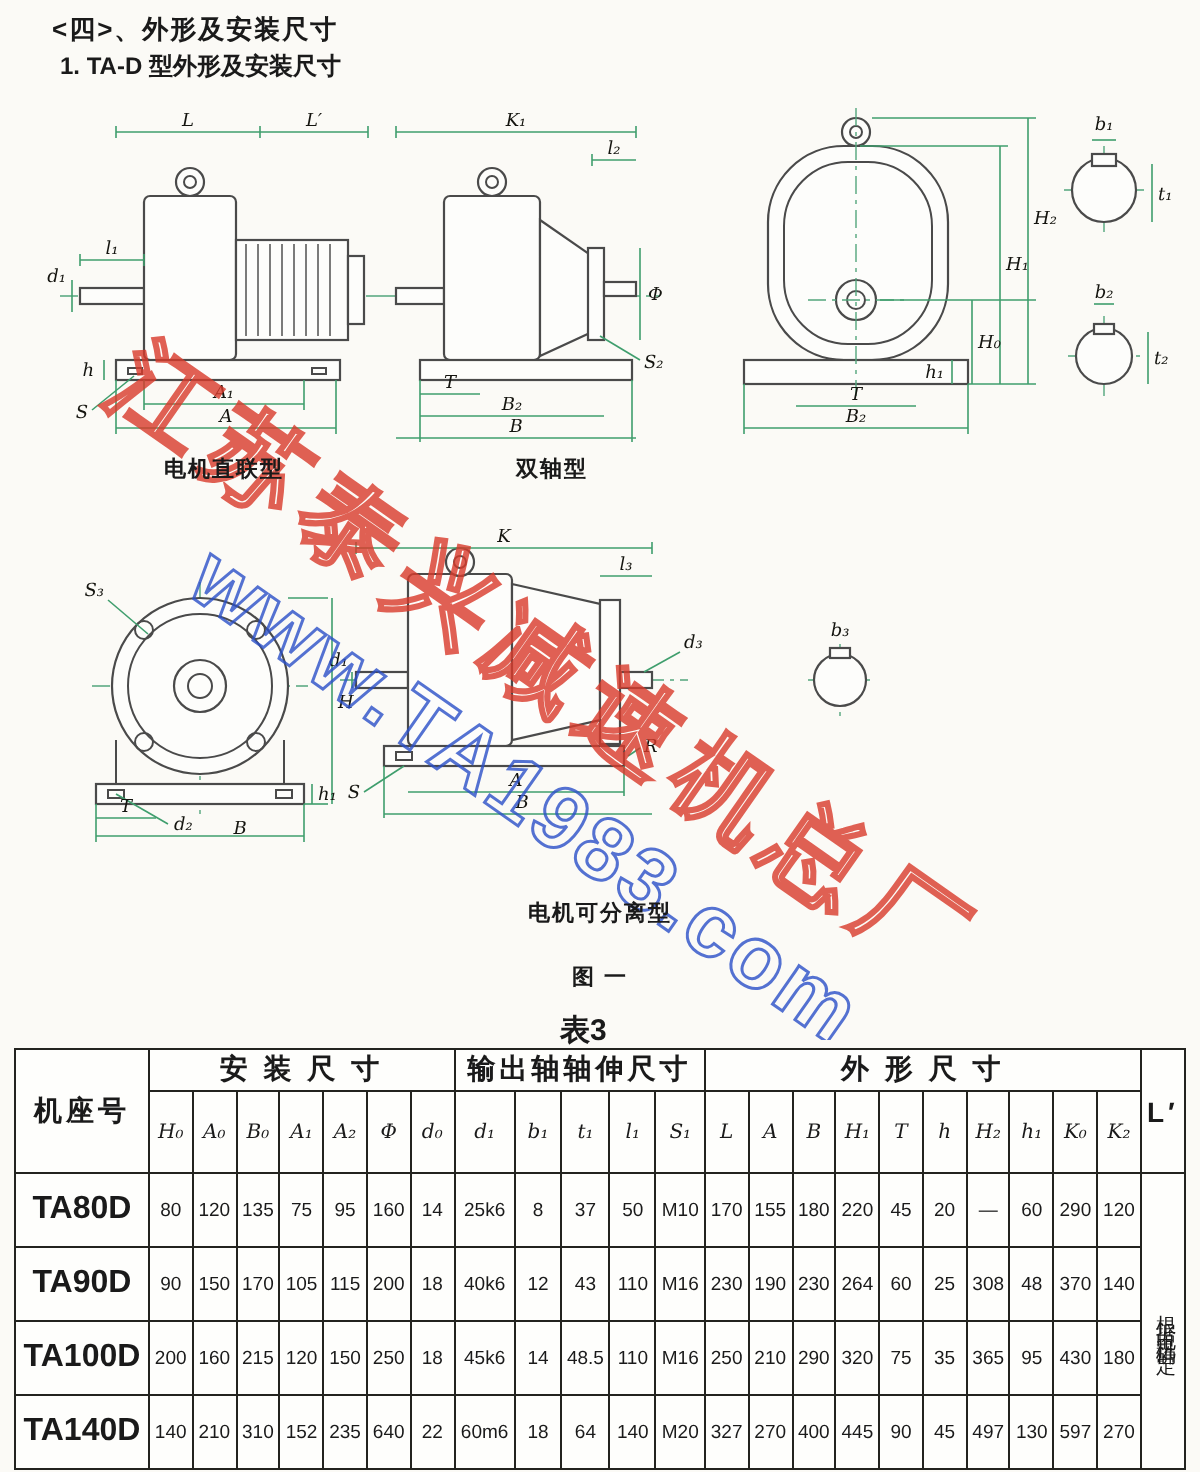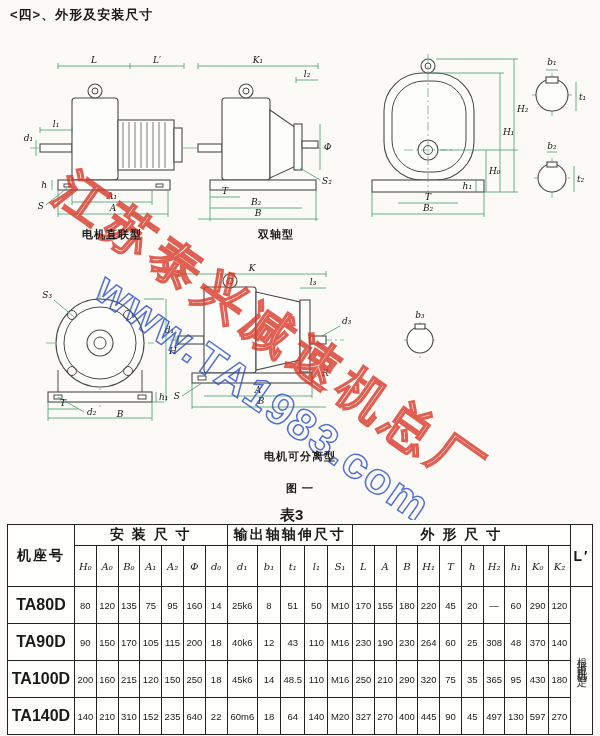--- a/index.html
+++ b/index.html
@@ -1,18 +1,18 @@
 <!DOCTYPE html>
 <html><head>
 <meta charset="utf-8">
 <style>
   html,body{margin:0;padding:0;background:#dcdcdc;}
   .page{position:relative;width:600px;height:736px;background:#fbfaf6;overflow:hidden;
         font-family:"Liberation Sans",sans-serif;color:#1a1a1a;}
-  .title{position:absolute;left:10px;top:6px;font-size:13px;font-weight:bold;letter-spacing:1px;}
+  .title{position:absolute;left:26px;top:6px;font-size:13px;font-weight:bold;letter-spacing:1px;}
   .subtitle{position:absolute;left:30px;top:25px;font-size:12px;font-weight:bold;}
   .fig-label{position:absolute;font-size:11px;font-weight:bold;letter-spacing:1px;margin-left:16px;}
   #cap-direct{left:66px;top:227px;}
   #cap-double{left:242px;top:227px;}
   #cap-separable{left:248px;top:449px;}
   #fig-one{left:270px;top:481px;}
   #tbl-caption{position:absolute;left:280px;top:506px;font-size:15px;font-weight:bold;}
 
   
   #drawings{position:absolute;left:0;top:40px;}
@@ -40,20 +40,21 @@
   #spec-table tbody tr{height:37px;}
   #spec-table tbody th.model{font-weight:bold;font-size:16px;min-width:46px;}
   .vnote{writing-mode:vertical-rl;text-orientation:upright;letter-spacing:4px;font-size:10px;margin:0 auto;line-height:1;}
 </style>
 </head>
 <body>
 
 <div class="page">
 
   <div class="title">&lt;四&gt;、外形及安装尺寸</div>
+  <div class="subtitle">1. TA-D 型外形及安装尺寸</div>
 
   <svg id="drawings" width="600" height="484" viewBox="0 0 600 484">
 
     <g>
       <line class="cl" x1="30" y1="108" x2="192" y2="108"></line>
       <rect class="ol" x="40" y="104" width="32" height="8"></rect>
       <rect class="ol" x="72" y="58" width="46" height="82" rx="3"></rect>
       <circle class="ol" cx="95" cy="51" r="7"></circle>
       <circle class="ol2" cx="95" cy="51" r="3"></circle>
       <rect class="ol" x="118" y="80" width="56" height="50"></rect>
@@ -307,21 +308,21 @@
           <th class="model">TA80D</th>
           <td>80</td>
           <td>120</td>
           <td>135</td>
           <td>75</td>
           <td>95</td>
           <td>160</td>
           <td>14</td>
           <td>25k6</td>
           <td>8</td>
-          <td>51</td>
+          <td>37</td>
           <td>50</td>
           <td>M10</td>
           <td>170</td>
           <td>155</td>
           <td>180</td>
           <td>220</td>
           <td>45</td>
           <td>20</td>
           <td>—</td>
           <td>60</td>

